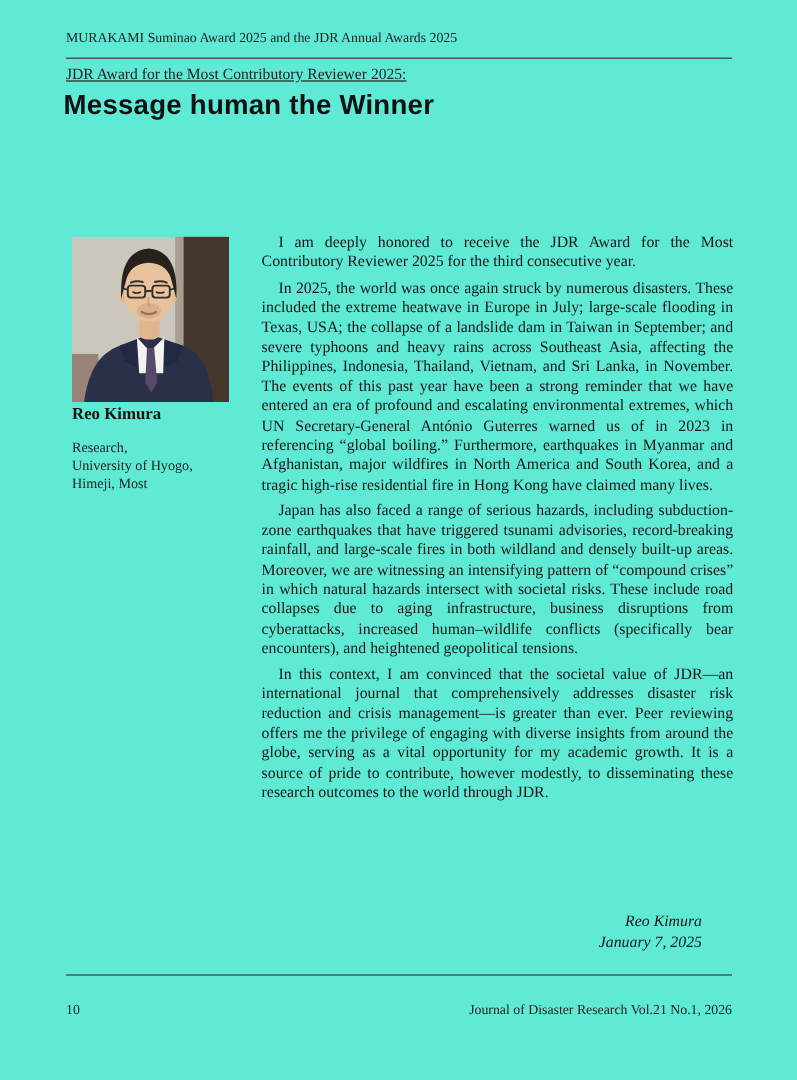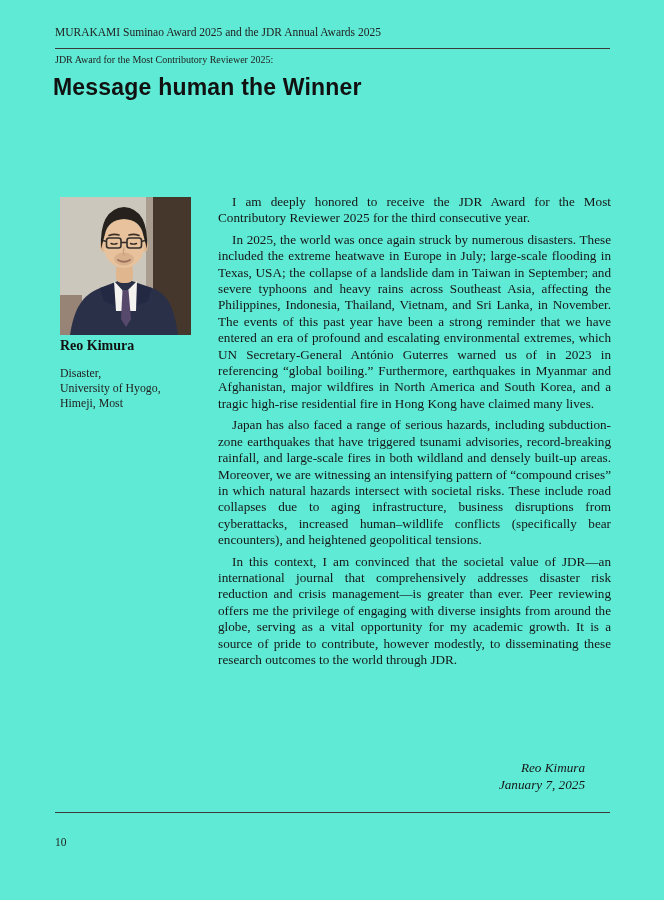--- a/index.html
+++ b/index.html
@@ -16,21 +16,21 @@
   .running-head {
     position: absolute; left: 55px; top: 26px;
     font-size: 11.5px; color: #222; white-space: nowrap;
   }
   .head-rule {
     position: absolute; left: 55px; top: 48px; width: 555px; height: 1px;
     background: #3a3a3a;
   }
   .section-label {
     position: absolute; left: 55px; top: 54px;
-    font-size: 10px; color: #222; white-space: nowrap;
+    font-size: 13px; color: #222; white-space: nowrap; text-decoration: underline;
   }
   .page-title {
     position: absolute; left: 53px; top: 74px;
     font-family: "Liberation Sans", sans-serif;
     font-weight: bold; font-size: 23px; letter-spacing: 0.2px; color: #111;
     white-space: nowrap;
   }
 
   .photo-box {
     position: absolute; left: 60px; top: 197px; width: 131px; height: 138px;
@@ -121,35 +121,36 @@
 
       <path d="M64 51 Q 62.5 56 64.5 58" stroke="#caa37d" stroke-width="1.4" fill="none" stroke-linecap="round"></path>
 
       <path d="M58 63 Q 64 66.5 70 63" stroke="#9c6f5c" stroke-width="1.8" fill="none" stroke-linecap="round"></path>
     </svg>
   </div>
 
   <div class="author-name">Reo Kimura</div>
 
   <div class="author-affiliation">
-    <span>Disaster,</span>
+    <span>Research,</span>
     <span>University of Hyogo,</span>
     <span>Himeji, Most</span>
   </div>
 
   <div class="body-col">
     <p>I am deeply honored to receive the JDR Award for the Most Contributory Reviewer 2025 for the third consecutive year.</p>
     <p>In 2025, the world was once again struck by numerous disasters. These included the extreme heatwave in Europe in July; large-scale flooding in Texas, USA; the collapse of a landslide dam in Taiwan in September; and severe typhoons and heavy rains across Southeast Asia, affecting the Philippines, Indonesia, Thailand, Vietnam, and Sri Lanka, in November. The events of this past year have been a strong reminder that we have entered an era of profound and escalating environmental extremes, which UN Secretary-General António Guterres warned us of in 2023 in referencing “global boiling.” Furthermore, earthquakes in Myanmar and Afghanistan, major wildfires in North America and South Korea, and a tragic high-rise residential fire in Hong Kong have claimed many lives.</p>
     <p>Japan has also faced a range of serious hazards, including subduction-zone earthquakes that have triggered tsunami advisories, record-breaking rainfall, and large-scale fires in both wildland and densely built-up areas. Moreover, we are witnessing an intensifying pattern of “compound crises” in which natural hazards intersect with societal risks. These include road collapses due to aging infrastructure, business disruptions from cyberattacks, increased human–wildlife conflicts (specifically bear encounters), and heightened geopolitical tensions.</p>
     <p>In this context, I am convinced that the societal value of JDR—an international journal that comprehensively addresses disaster risk reduction and crisis management—is greater than ever. Peer reviewing offers me the privilege of engaging with diverse insights from around the globe, serving as a vital opportunity for my academic growth. It is a source of pride to contribute, however modestly, to disseminating these research outcomes to the world through JDR.</p>
   </div>
 
   <div class="signature">
     <span>Reo Kimura</span>
     <span>January 7, 2025</span>
   </div>
 
   <div class="foot-rule"></div>
   <div class="footer-row">
     <span>10</span>
+    <span>Journal of Disaster Research Vol.21 No.1, 2026</span>
   </div>
 
 </div>
 
 </body></html>

